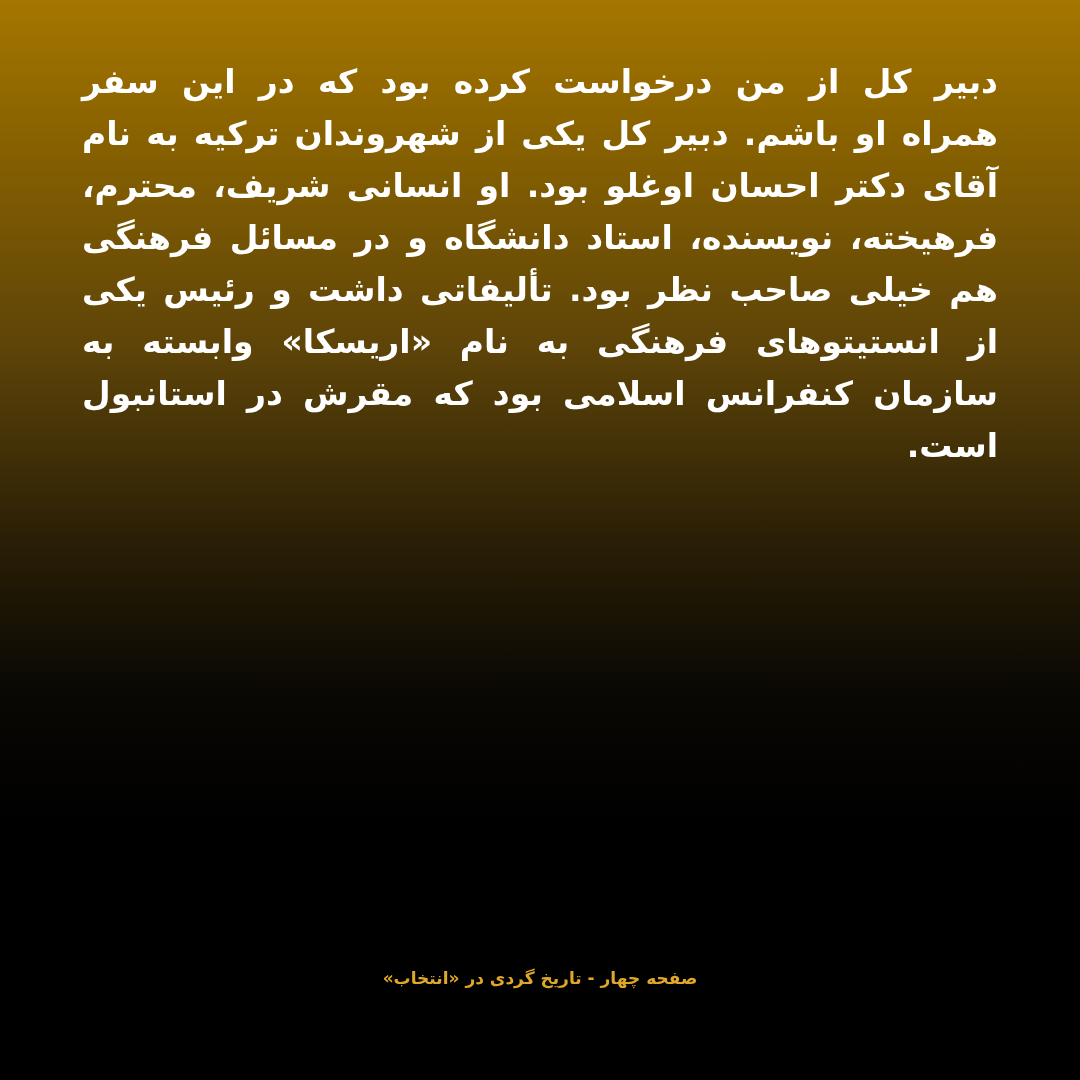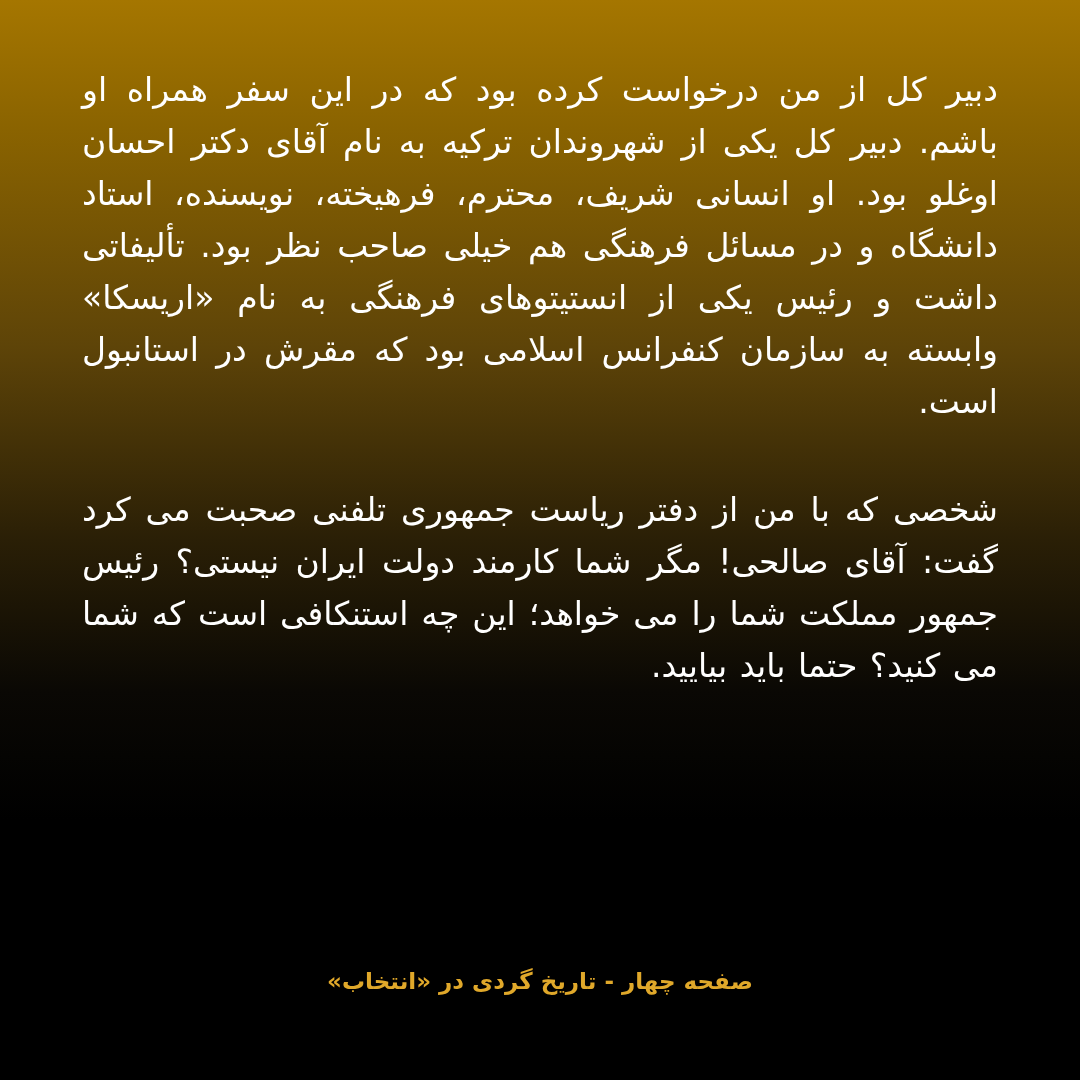--- a/index.html
+++ b/index.html
@@ -4,38 +4,38 @@
   <style>
     html, body { margin: 0; padding: 0; }
     body {
       width: 1080px; height: 1080px; overflow: hidden;
       background: linear-gradient(to bottom, #a57600 0%, #8a6300 12%, #5e4408 32%, #2a1f06 50%, #0a0804 64%, #000000 76%, #000000 100%);
       font-family: "DejaVu Sans", sans-serif;
       color: #ffffff;
       position: relative;
     }
     .page {
-      position: absolute; left: 82px; right: 82px; top: 64px;
+      position: absolute; left: 82px; right: 82px; top: 56px;
       direction: rtl;
+      font-weight: bold;
     }
     .para {
       font-size: 33px;
       line-height: 52px;
       text-align: justify;
       text-align-last: right;
       margin: 0 0 56px 0;
       word-spacing: 2px;
     }
     .footer {
       position: absolute; left: 0; right: 0; top: 968px;
       text-align: center; direction: rtl;
-      color: #e0a82a; font-size: 23px; font-weight: bold;
+      color: #e0a82a; font-size: 17px; font-weight: bold;
     }
   </style>
 </head>
 <body>
 
 <div class="page">
   <p class="para">دبیر کل از من درخواست کرده بود که در این سفر همراه او باشم. دبیر کل یکی از شهروندان ترکیه به نام آقای دکتر احسان اوغلو بود. او انسانی شریف، محترم، فرهیخته، نویسنده، استاد دانشگاه و در مسائل فرهنگی هم خیلی صاحب نظر بود. تألیفاتی داشت و رئیس یکی از انستیتوهای فرهنگی به نام «اریسکا» وابسته به سازمان کنفرانس اسلامی بود که مقرش در استانبول است.</p>
-  <p class="para">شخصی که با من از دفتر ریاست جمهوری تلفنی صحبت می کرد گفت: آقای صالحی! مگر شما کارمند دولت ایران نیستی؟ رئیس جمهور مملکت شما را می خواهد؛ این چه استنکافی است که شما می کنید؟ حتما باید بیایید.</p>
 </div>
 
 <div class="footer">صفحه چهار - تاریخ گردی در «انتخاب»</div>
 
 </body></html>

